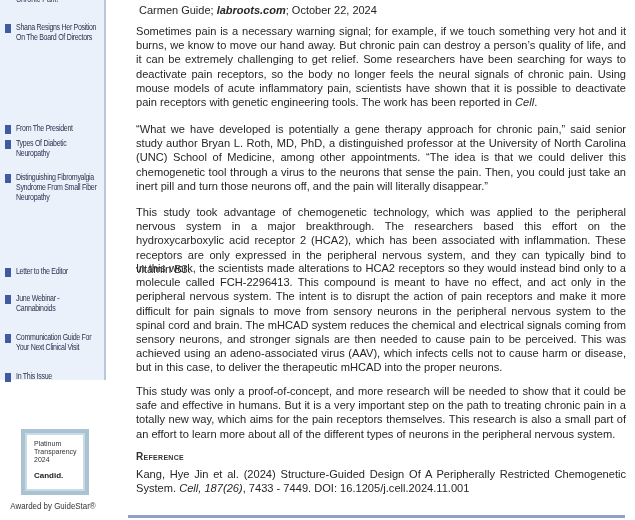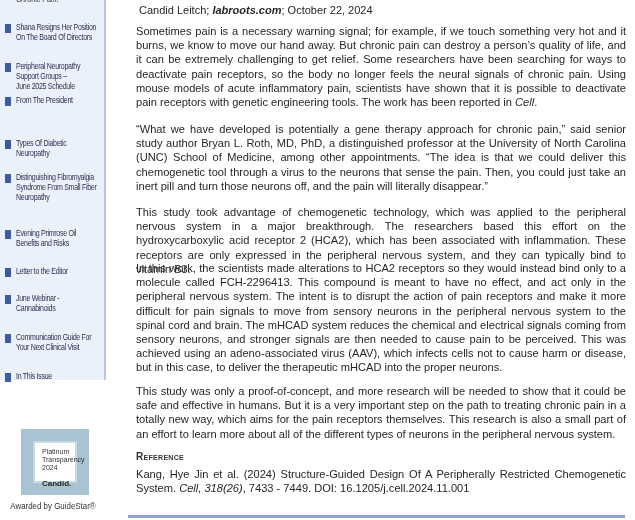--- a/index.html
+++ b/index.html
@@ -23,21 +23,21 @@
     letter-spacing: -0.35px; font-family: "Liberation Sans", sans-serif;
     transform: scaleX(0.86); transform-origin: left top; white-space: nowrap;
   }
   .nav-clipped {
     position: absolute; left: 16px; top: -5px; font-size: 8.2px; line-height: 10px; color: #2b3350;
     transform: scaleX(0.86); transform-origin: left top; white-space: nowrap;
   }
 
   .badge-outer {
     position: absolute; left: 21px; top: 429px; width: 68px; height: 66px;
-    background: #a9c3d3; padding: 12px;
+    background: #a9c3d3; padding: 4px;
   }
   .badge-mid { width: 100%; height: 100%; border: 2px solid #c8dbe5; background: #ffffff; padding: 5px 5px 4px 7px; }
   .badge-line { font-size: 7px; line-height: 8px; color: #333; }
   .badge-brand { font-size: 8px; font-weight: bold; color: #222; margin-top: 7px; }
   .awarded {
     position: absolute; left: 0; top: 501px; width: 106px; text-align: center;
     font-size: 9px; color: #333; transform: scaleX(0.88); transform-origin: center top; white-space: nowrap;
   }
 
   .main {
@@ -63,30 +63,22 @@
   <div class="nav-clipped">Chronic Pain!</div>
 
   <div class="nav-item" style="top:23px">
     <span class="nav-bullet"></span>
     <div class="nav-label">
       <div>Shana Resigns Her Position</div>
         <div>On The  Board Of Directors</div>
     </div>
   </div>
 
-  <div class="nav-item" style="top:62px">
-    <span class="nav-bullet"></span>
-    <div class="nav-label">
-      <div>Peripheral Neuropathy</div>
-        <div>Support Groups –</div>
-        <div>June 2025 Schedule</div>
-    </div>
-  </div>
 
-  <div class="nav-item" style="top:96px">
+  <div class="nav-item" style="top:124px">
     <span class="nav-bullet"></span>
     <div class="nav-label">
       <div>From The President</div>
     </div>
   </div>
 
   <div class="nav-item" style="top:139px">
     <span class="nav-bullet"></span>
     <div class="nav-label">
       <div>Types Of Diabetic</div>
@@ -96,27 +88,20 @@
 
   <div class="nav-item" style="top:173px">
     <span class="nav-bullet"></span>
     <div class="nav-label">
       <div>Distinguishing Fibromyalgia</div>
         <div>Syndrome From Small Fiber</div>
         <div>Neuropathy</div>
     </div>
   </div>
 
-  <div class="nav-item" style="top:229px">
-    <span class="nav-bullet"></span>
-    <div class="nav-label">
-      <div>Evening Primrose Oil</div>
-        <div>Benefits and Risks</div>
-    </div>
-  </div>
 
   <div class="nav-item" style="top:267px">
     <span class="nav-bullet"></span>
     <div class="nav-label">
       <div>Letter to the Editor</div>
     </div>
   </div>
 
   <div class="nav-item" style="top:333px">
     <span class="nav-bullet"></span>
@@ -146,30 +131,30 @@
       <div class="badge-line">Platinum</div>
       <div class="badge-line">Transparency</div>
       <div class="badge-line">2024</div>
       <div class="badge-brand">Candid.</div>
     </div>
   </div>
   <div class="awarded">Awarded by GuideStar®</div>
 </div>
 
 <div class="main">
-  <div class="byline"><span>Candid Leitch; </span><i>labroots.com</i><span>; October 22, 2024</span></div>
+  <div class="byline"><span>Carmen Guide; </span><i>labroots.com</i><span>; October 22, 2024</span></div>
 
   <p class="para" style="top:24px"><span>Sometimes pain is a necessary warning signal; for example, if we touch something very hot and it burns, we know to move our hand away. But chronic pain can destroy a person’s quality of life, and it can be extremely challenging to get relief. Some researchers have been searching for ways to deactivate pain receptors, so the body no longer feels the neural signals of chronic pain. Using mouse models of acute inflammatory pain, scientists have shown that it is possible to deactivate pain receptors with genetic engineering tools. The work has been reported in </span><i>Cell</i><span>.</span></p>
 
   <p class="para" style="top:122px"> “What we have developed is potentially a gene therapy approach for chronic pain,” said senior study author Bryan L. Roth, MD, PhD, a distinguished professor at the University of North Carolina (UNC) School of Medicine, among other appointments. “The idea is that we could deliver this chemogenetic tool through a virus to the neurons that sense the pain. Then, you could just take an inert pill and turn those neurons off, and the pain will literally disappear.”</p>
 
   <p class="para" style="top:205px">This study took advantage of chemogenetic technology, which was applied to the peripheral nervous system in a major breakthrough. The researchers based this effort on the hydroxycarboxylic acid receptor 2 (HCA2), which has been associated with inflammation. These receptors are only expressed in the peripheral nervous system, and they can typically bind to vitamin B3.</p>
 
   <p class="para" style="top:261px">In this work, the scientists made alterations to HCA2 receptors so they would instead bind only to a molecule called FCH-2296413. This compound is meant to have no effect, and act only in the peripheral nervous system. The intent is to disrupt the action of pain receptors and make it more difficult for pain signals to move from sensory neurons in the peripheral nervous system to the spinal cord and brain. The mHCAD system reduces the chemical and electrical signals coming from sensory neurons, and stronger signals are then needed to cause pain to be perceived.  This was achieved using an adeno-associated virus (AAV), which infects cells not to cause harm or disease, but in this case, to deliver the therapeutic mHCAD into the proper neurons.</p>
 
   <p class="para" style="top:384px">This study was only a proof-of-concept, and more research will be needed to show that it could be safe and effective in humans. But it is a very important step on the path to treating chronic pain in a totally new way, which aims for the pain receptors themselves.  This research is also a small part of an effort to learn more about all of the different types of neurons in the peripheral nervous system.</p>
 
   <div class="ref-heading"><span style="font-variant: small-caps;">Reference</span></div>
 
-  <p class="ref-text"><span>Kang, Hye Jin et al.  (2024)  Structure-Guided Design Of A Peripherally Restricted Chemogenetic System.  </span><i>Cell, 318(26)</i><span>, 7433 - 7449.  DOI: 16.1205/j.cell.2024.11.001</span></p>
+  <p class="ref-text"><span>Kang, Hye Jin et al.  (2024)  Structure-Guided Design Of A Peripherally Restricted Chemogenetic System.  </span><i>Cell, 187(26)</i><span>, 7433 - 7449.  DOI: 16.1205/j.cell.2024.11.001</span></p>
 </div>
 
 <div class="rule"></div>
 
 </body></html>

